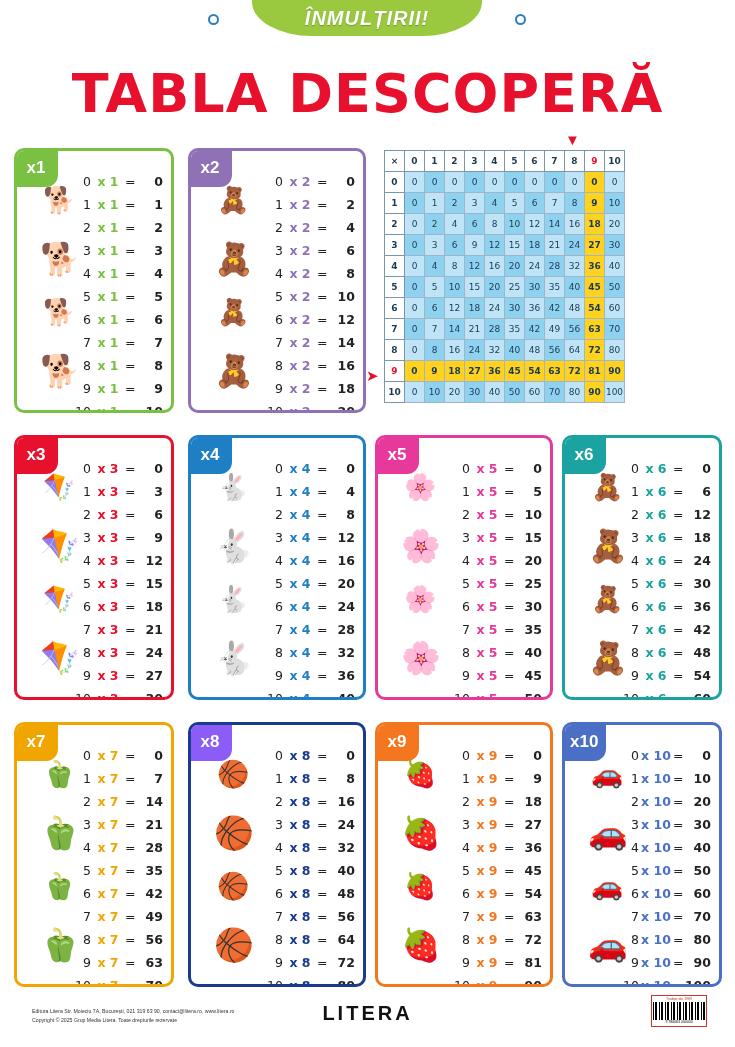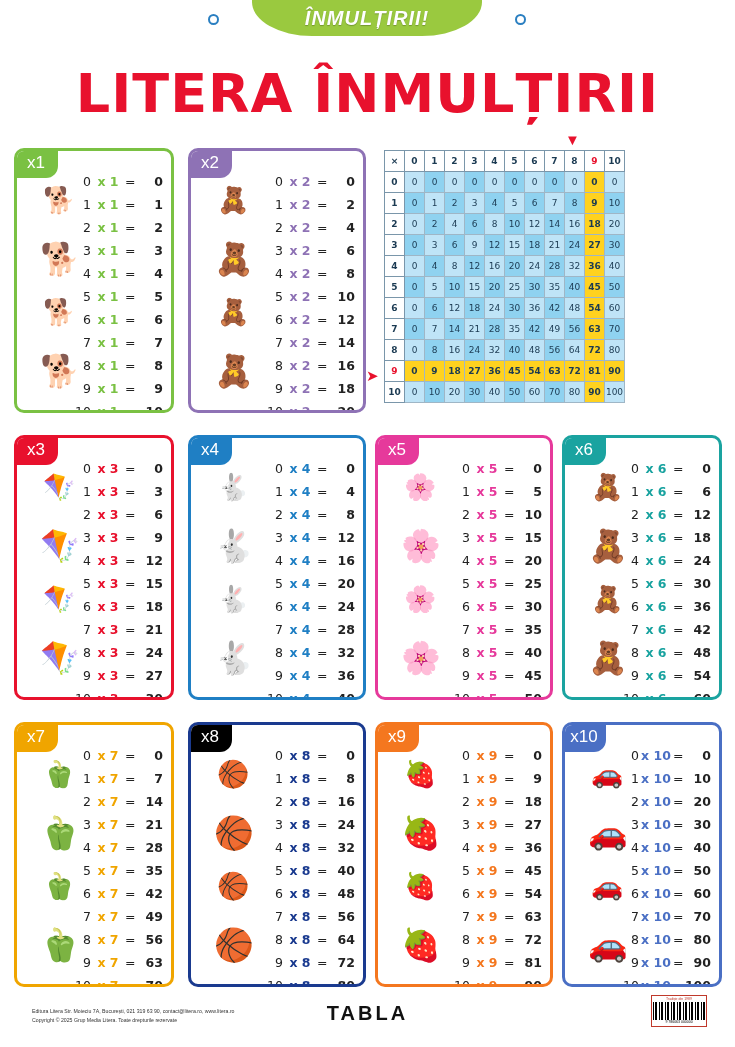--- a/index.html
+++ b/index.html
@@ -73,25 +73,25 @@
     background: #ffffff;
     border-radius: 10px;
     border: 3px solid #ccc;
     overflow: hidden;
   }
   .card-badge {
     position: absolute;
     top: -3px;
     left: -3px;
     min-width: 44px;
-    height: 30px;
+    height: 39px;
     border-radius: 9px 0 12px 0;
     color: #fff;
     font-size: 17px;
-    font-weight: normal;
+    font-weight: bold;
     display: flex;
     align-items: center;
     justify-content: center;
     padding: 0 8px;
     z-index: 3;
   }
   .rows {
     position: absolute;
     right: 8px;
     top: 20px;
@@ -206,21 +206,21 @@
 <body>
 
 <div class="banner">
   <div class="hole left"></div>
   <div class="hole right"></div>
   <div class="banner-shape">
     <span class="banner-text">ÎNMULȚIRII!</span>
   </div>
 </div>
 
-<div class="main-title">LITERA ÎNMULȚIRII</div>
+<div class="main-title">TABLA DESCOPERĂ</div>
 
 <div class="arrow down">▼</div>
 <div class="arrow right">➤</div>
 <div class="grid-wrap">
   <table class="mt">
     <thead>
       <tr>
         <th>×</th>
       <th>0</th>
           <th>1</th>
@@ -544,21 +544,21 @@
       <div class="row"><span class="a">4</span><span class="op" style="color: rgb(240, 165, 0);">x 7</span><span class="eq">=</span><span class="res">28</span></div>
       <div class="row"><span class="a">5</span><span class="op" style="color: rgb(240, 165, 0);">x 7</span><span class="eq">=</span><span class="res">35</span></div>
       <div class="row"><span class="a">6</span><span class="op" style="color: rgb(240, 165, 0);">x 7</span><span class="eq">=</span><span class="res">42</span></div>
       <div class="row"><span class="a">7</span><span class="op" style="color: rgb(240, 165, 0);">x 7</span><span class="eq">=</span><span class="res">49</span></div>
       <div class="row"><span class="a">8</span><span class="op" style="color: rgb(240, 165, 0);">x 7</span><span class="eq">=</span><span class="res">56</span></div>
       <div class="row"><span class="a">9</span><span class="op" style="color: rgb(240, 165, 0);">x 7</span><span class="eq">=</span><span class="res">63</span></div>
       <div class="row"><span class="a">10</span><span class="op" style="color: rgb(240, 165, 0);">x 7</span><span class="eq">=</span><span class="res">70</span></div>
     </div>
   </div>
 <div class="card" id="card7" style="left: 188px; top: 722px; width: 178px; height: 265px; border-color: rgb(26, 58, 143);">
-    <div class="card-badge" style="background: #000000; text-align: center;">x8</div>
+    <div class="card-badge" style="background: #8b5cf6; text-align: center;">x8</div>
     <div class="art">
       <span class="art-emoji" style="font-size: 26px; top: 10px;">🏀</span>
       <span class="art-emoji" style="font-size: 32px; top: 66px;">🏀</span>
       <span class="art-emoji" style="font-size: 26px; top: 122px;">🏀</span>
       <span class="art-emoji" style="font-size: 32px; top: 178px;">🏀</span>
     </div>
     <div class="rows">
       <div class="row"><span class="a">0</span><span class="op" style="color: rgb(26, 58, 143);">x 8</span><span class="eq">=</span><span class="res">0</span></div>
       <div class="row"><span class="a">1</span><span class="op" style="color: rgb(26, 58, 143);">x 8</span><span class="eq">=</span><span class="res">8</span></div>
       <div class="row"><span class="a">2</span><span class="op" style="color: rgb(26, 58, 143);">x 8</span><span class="eq">=</span><span class="res">16</span></div>
@@ -614,18 +614,18 @@
       <div class="row"><span class="a">8</span><span class="op" style="color: rgb(74, 111, 196);">x 10</span><span class="eq">=</span><span class="res">80</span></div>
       <div class="row"><span class="a">9</span><span class="op" style="color: rgb(74, 111, 196);">x 10</span><span class="eq">=</span><span class="res">90</span></div>
       <div class="row"><span class="a">10</span><span class="op" style="color: rgb(74, 111, 196);">x 10</span><span class="eq">=</span><span class="res">100</span></div>
     </div>
   </div>
 
 <div class="footer-text">
   <div>Editura Litera Str. Moiecіu 7A, București, 021 319 63 90, contact@litera.ro, www.litera.ro</div>
   <div>Copyright © 2025 Grup Media Litera. Toate drepturile rezervate</div>
 </div>
-<div class="footer-logo">TABLA</div>
+<div class="footer-logo">LITERA</div>
 <div class="barcode">
   <div class="bc-top">Tradiție din 1989</div>
   <div class="bars"></div>
   <div class="bc-num">9 786063 000000</div>
 </div>
 
 </body></html>

